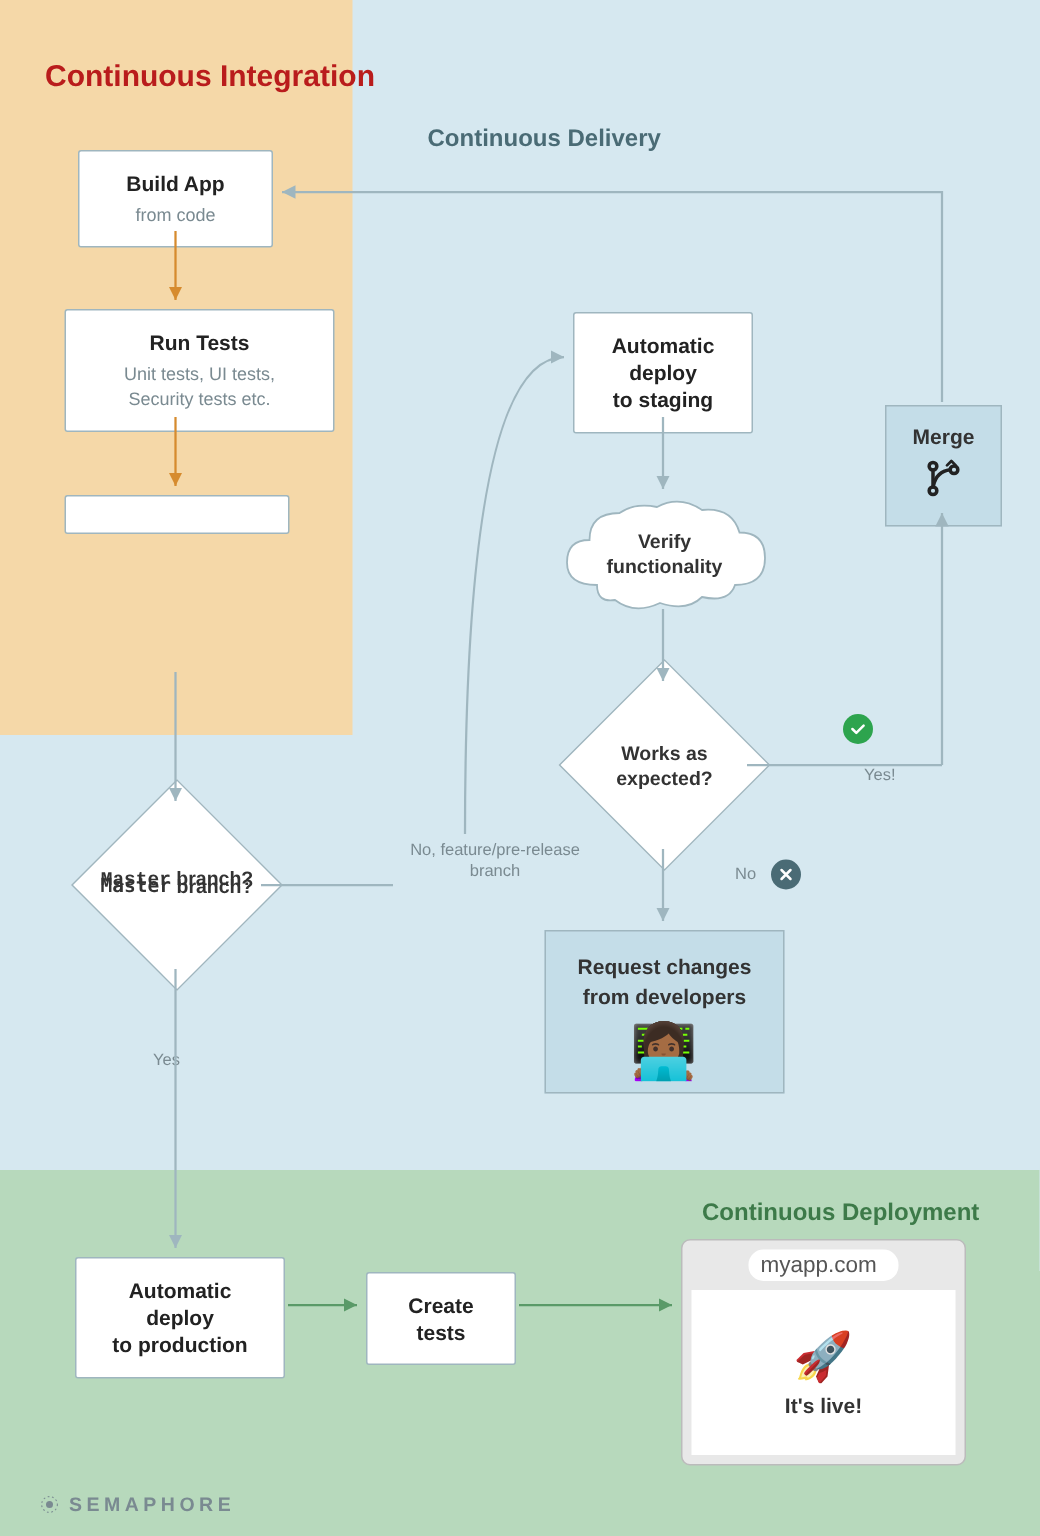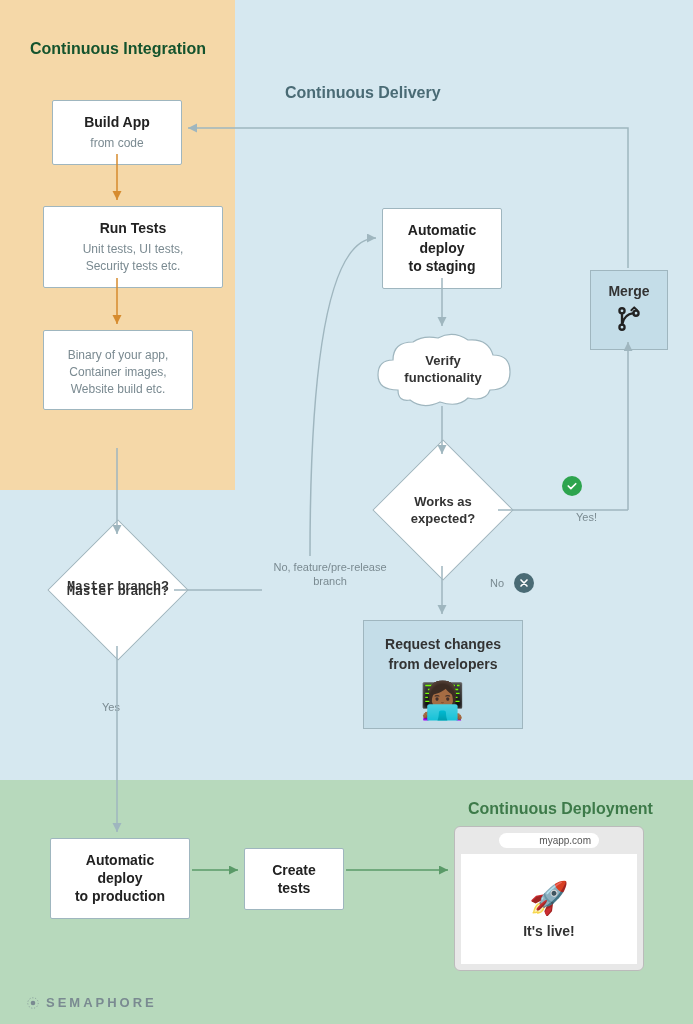--- a/index.html
+++ b/index.html
@@ -2,21 +2,21 @@
 <html><head>
 <meta charset="utf-8">
 <style>
   * { box-sizing: border-box; margin: 0; padding: 0; }
   body { font-family: -apple-system, BlinkMacSystemFont, "Segoe UI", Helvetica, Arial, sans-serif; width: 693px; height: 1024px; overflow: hidden; position: relative; background: #d6e8f0; }
   .region { position: absolute; }
   .region-ci { background: #f5d8a8; left: 0; top: 0; width: 235px; height: 490px; } 
   .region-deploy { background: #b7d9bc; left: 0; top: 780px; width: 693px; height: 244px; }
 
   .label { position: absolute; font-weight: 700; }
-  #label-ci { color: #14532d; font-size: 16px; }
+  #label-ci { color: #b91c1c; font-size: 20px; }
   #label-cd { color: #4a6b75; font-size: 16px; }
   #label-deploy { color: #3d7a49; font-size: 16px; }
 
   .box {
     position: absolute;
     background: #fff;
     border: 1px solid #9fb6bf;
     border-radius: 2px;
     padding: 12px 14px;
     text-align: center;
@@ -79,21 +79,21 @@
   .browser {
     position: absolute;
     background: #e8e8e8;
     border: 1px solid #bbb;
     border-radius: 6px;
     padding: 6px;
     width: 190px;
   }
   .browser .url {
     background: #fff; border-radius: 10px;
-    font-size: 10px; color: #555; text-align: right;
+    font-size: 15px; color: #555; text-align: left;
     padding: 2px 8px; margin: 0 auto 6px auto; width: 100px;
   }
   .browser .screen {
     background: #fff; height: 110px;
     display: flex; flex-direction: column;
     align-items: center; justify-content: center;
     gap: 6px;
   }
   .browser .screen .rocket { font-size: 32px; }
   .browser .screen .live { font-weight: 700; font-size: 14px; color: #333; }
@@ -140,23 +140,20 @@
   <div class="sub">from code</div>
 </div>
 
 <div class="box" style="left:43px; top:206px; width:180px;">
   <div class="title">Run Tests</div>
   <div class="sub" style="white-space: pre-line;">Unit tests, UI tests,
 Security tests etc.</div>
 </div>
 
 <div class="box" style="left:43px; top:330px; width:150px;">
-  <div class="sub" style="white-space: pre-line;">Binary of your app,
-Container images,
-Website build etc.</div>
 </div>
 
 <div class="diamond small" style="left:68px; top:540px;">
   <div><span style="font-family: monospace; font-weight:700;">Master</span>&nbsp;<span>branch?</span></div>
 </div>
 
 <div style="position:absolute; left:48px; top:578px; width:140px; text-align:center; font-size:13px; font-weight:600; color:#333; pointer-events:none;">
   <span style="font-family: 'Courier New', monospace;">Master</span> branch?
 </div>
 

